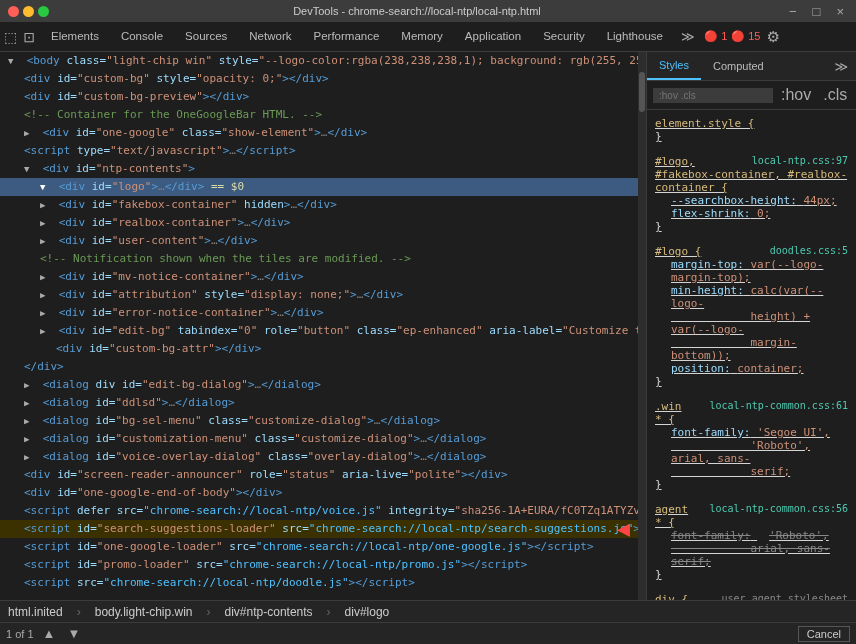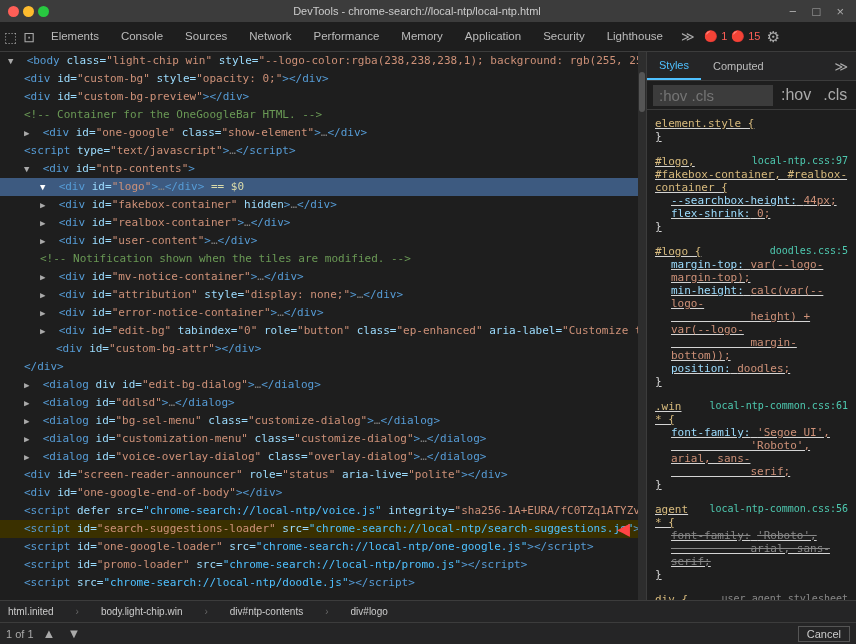--- a/index.html
+++ b/index.html
@@ -108,21 +108,21 @@
       display: flex;
       align-items: center;
       padding: 3px 6px;
       border-bottom: 1px solid #3c3c3c;
       gap: 4px;
     }
     .styles-filter input {
       background: #3c3c3c;
       border: none;
       color: #d4d4d4;
-      font-size: 15px;
+      font-size: 10px;
       padding: 2px 6px;
       width: 120px;
       outline: none;
     }
     .styles-filter-btn {
       background: none;
       border: none;
       color: #aaa;
       font-size: 16px;
       cursor: pointer;
@@ -140,23 +140,23 @@
     .style-prop { padding-left: 16px; color: #9cdcfe; }
     .style-block-sep { height: 6px; }
 
     
     .bottom-bar {
       background: #252526;
       height: 22px;
       display: flex;
       align-items: center;
       padding: 0 8px;
-      gap: 20px;
+      gap: 12px;
       border-top: 1px solid #3c3c3c;
-      font-size: 10px;
+      font-size: 12px;
       color: #ccc;
       width: 100%;
     }
     .breadcrumb-item {
       cursor: pointer;
       color: #ccc;
     }
     .breadcrumb-sep { color: #666; margin: 0 2px; }
 
     
@@ -467,21 +467,21 @@
             <span style="color:#d7ba7d;">#logo {</span>
             <span style="color:#4ec9b0;float:right;font-size:10px;">doodles.css:5</span>
           </div>
           <div class="style-prop">
             <span style="color:#9cdcfe;">margin-top:</span> <span style="color:#ce9178;">var(--logo-margin-top);</span>
           </div>
           <div class="style-prop">
             <span style="color:#9cdcfe;">min-height:</span> <span style="color:#ce9178;">calc(var(--logo-<br>&nbsp;&nbsp;&nbsp;&nbsp;&nbsp;&nbsp;&nbsp;&nbsp;&nbsp;&nbsp;&nbsp;&nbsp;height) + var(--logo-<br>&nbsp;&nbsp;&nbsp;&nbsp;&nbsp;&nbsp;&nbsp;&nbsp;&nbsp;&nbsp;&nbsp;&nbsp;margin-bottom));</span>
           </div>
           <div class="style-prop">
-            <span style="color:#9cdcfe;">position:</span> <span style="color:#ce9178;">doodles;</span>
+            <span style="color:#9cdcfe;">position:</span> <span style="color:#ce9178;">container;</span>
           </div>
           <div><span style="color:#d4d4d4;">}</span></div>
         </div>
         <div class="style-block-sep"></div>
 
         <div class="style-block">
           <div>
             <span style="color:#d7ba7d;">.win</span>
             <span style="color:#4ec9b0;float:right;font-size:10px;">local-ntp-common.css:61</span>
           </div>
@@ -493,21 +493,21 @@
         </div>
         <div class="style-block-sep"></div>
 
         <div class="style-block">
           <div>
             <span style="color:#d7ba7d;">agent</span>
             <span style="color:#4ec9b0;float:right;font-size:10px;">local-ntp-common.css:56</span>
           </div>
           <div><span style="color:#d7ba7d;">* {</span></div>
           <div class="style-prop">
-            <span style="color:#9cdcfe;text-decoration:line-through;color:#888;">font-family:</span> <span style="color:#888;text-decoration:line-through;">'Roboto',<br>&nbsp;&nbsp;&nbsp;&nbsp;&nbsp;&nbsp;&nbsp;&nbsp;&nbsp;&nbsp;&nbsp;&nbsp;arial, sans-serif;</span>
+            <span style="color:#9cdcfe;text-decoration:line-through;color:#888;">font-family:</span> <span style="color:#888;text-decoration:line-through;margin-left:12px;">'Roboto',<br>&nbsp;&nbsp;&nbsp;&nbsp;&nbsp;&nbsp;&nbsp;&nbsp;&nbsp;&nbsp;&nbsp;&nbsp;arial, sans-serif;</span>
           </div>
           <div><span style="color:#d4d4d4;">}</span></div>
         </div>
         <div class="style-block-sep"></div>
 
         <div class="style-block">
           <div>
             <span style="color:#d7ba7d;">div {</span>
             <span style="color:#888;float:right;font-size:10px;">user agent stylesheet</span>
           </div>

